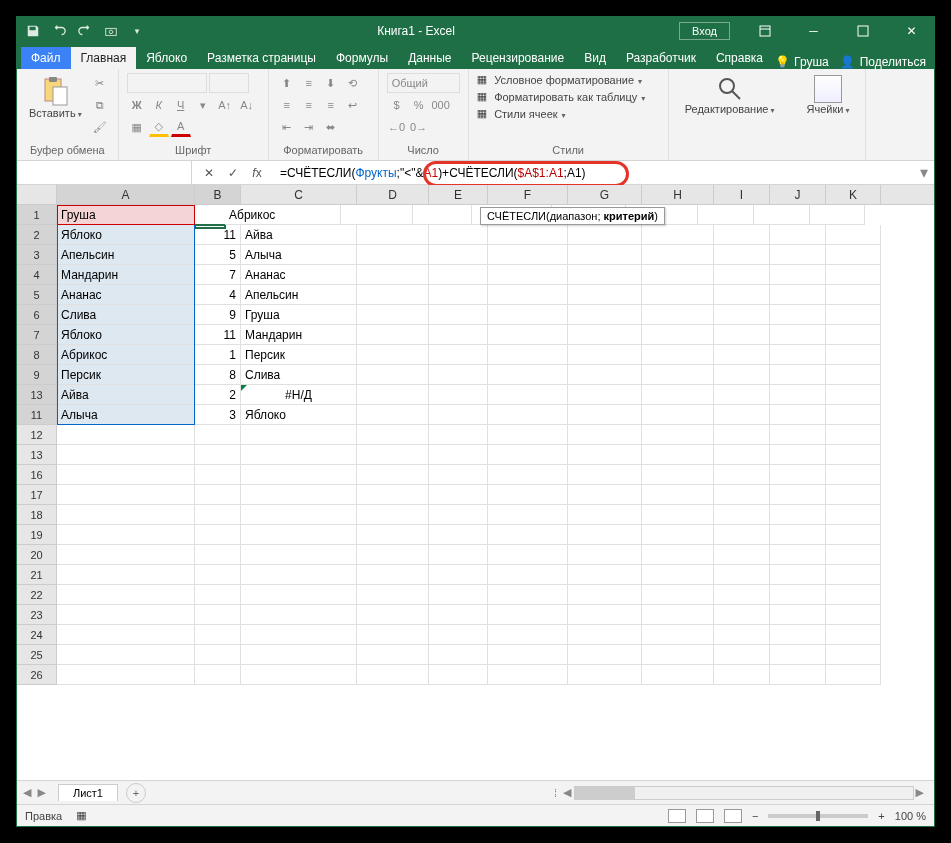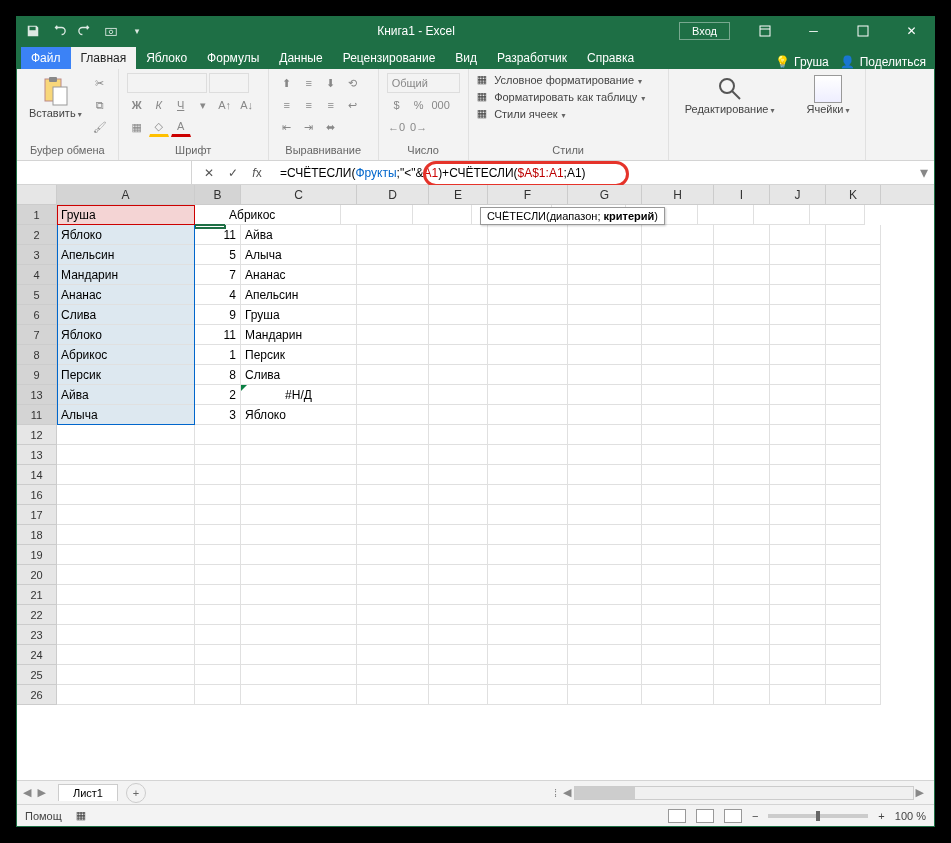--- a/index.html
+++ b/index.html
@@ -123,20 +123,21 @@
           </svg>
         </div>
       <div class="winbtn">✕</div>
     </div>
   </div>
 
   <div class="tabs">
     <div class="tab" style="background:#3b82f6">Файл</div>
     <div class="tab active">Главная</div>
     <div class="tab">Яблоко</div>
+    <div class="tab">Разметка страницы</div>
     <div class="tab">Формулы</div>
     <div class="tab">Данные</div>
     <div class="tab">Рецензирование</div>
     <div class="tab">Вид</div>
     <div class="tab">Разработчик</div>
     <div class="tab">Справка</div>
     <div class="tabs-right">
       <div class="tabs-right-item">
           <span>💡</span>
           <span>Груша</span>
@@ -206,21 +207,21 @@
               <div class="rbn-sm">≡</div>
               <div class="rbn-sm">↩</div>
             </div>
         <div class="ribbon-btn-row">
               <div class="rbn-sm">⇤</div>
               <div class="rbn-sm">⇥</div>
               <div class="rbn-sm">⬌</div>
             </div>
       </div>
         </div>
-      <div class="ribbon-group-label">Выравнивание</div>
+      <div class="ribbon-group-label">Форматировать</div>
     </div>
     <div class="ribbon-group" style="width:90px">
       <div class="ribbon-content disabled">
           <div class="ribbon-col" style="width:100%">
         <div class="rbn-sm" style="width:100%;border:1px solid #ddd;justify-content:flex-start;padding:0 4px">Общий</div>
         <div class="ribbon-btn-row">
               <div class="rbn-sm">$</div>
               <div class="rbn-sm">%</div>
               <div class="rbn-sm">000</div>
             </div>
@@ -473,34 +474,20 @@
           <div class="cell" style="width: 72px;"></div>
           <div class="cell" style="width: 59px;"></div>
           <div class="cell" style="width: 80px;"></div>
           <div class="cell" style="width: 74px;"></div>
           <div class="cell" style="width: 72px;"></div>
           <div class="cell" style="width: 56px;"></div>
           <div class="cell" style="width: 56px;"></div>
           <div class="cell" style="width: 55px;"></div>
         </div>
         <div class="row">
-          <div class="row-h">14</div>
-          <div class="cell" style="width: 138px;"></div>
-          <div class="cell" style="width: 46px;"></div>
-          <div class="cell" style="width: 116px;"></div>
-          <div class="cell" style="width: 72px;"></div>
-          <div class="cell" style="width: 59px;"></div>
-          <div class="cell" style="width: 80px;"></div>
-          <div class="cell" style="width: 74px;"></div>
-          <div class="cell" style="width: 72px;"></div>
-          <div class="cell" style="width: 56px;"></div>
-          <div class="cell" style="width: 56px;"></div>
-          <div class="cell" style="width: 55px;"></div>
-        </div>
-        <div class="row">
           <div class="row-h">16</div>
           <div class="cell" style="width: 138px;"></div>
           <div class="cell" style="width: 46px;"></div>
           <div class="cell" style="width: 116px;"></div>
           <div class="cell" style="width: 72px;"></div>
           <div class="cell" style="width: 59px;"></div>
           <div class="cell" style="width: 80px;"></div>
           <div class="cell" style="width: 74px;"></div>
           <div class="cell" style="width: 72px;"></div>
           <div class="cell" style="width: 56px;"></div>
@@ -666,21 +653,21 @@
       <span style="color:#888;padding-right:6px">⁞</span>
       <span style="color:#888;padding-right:2px">◀</span>
       <div class="hscroll-track">
           <div class="hscroll-thumb"></div>
         </div>
       <span style="color:#888;padding-left:2px">▶</span>
     </div>
   </div>
 
   <div class="statusbar">
-    <span>Помощ</span>
+    <span>Правка</span>
     <span style="margin-left:14px">▦</span>
     <div class="status-right">
       <div class="view-btn"></div>
       <div class="view-btn"></div>
       <div class="view-btn"></div>
       <span>−</span>
       <div class="zoom-slider">
           <div class="zoom-thumb"></div>
         </div>
       <span>+</span>

